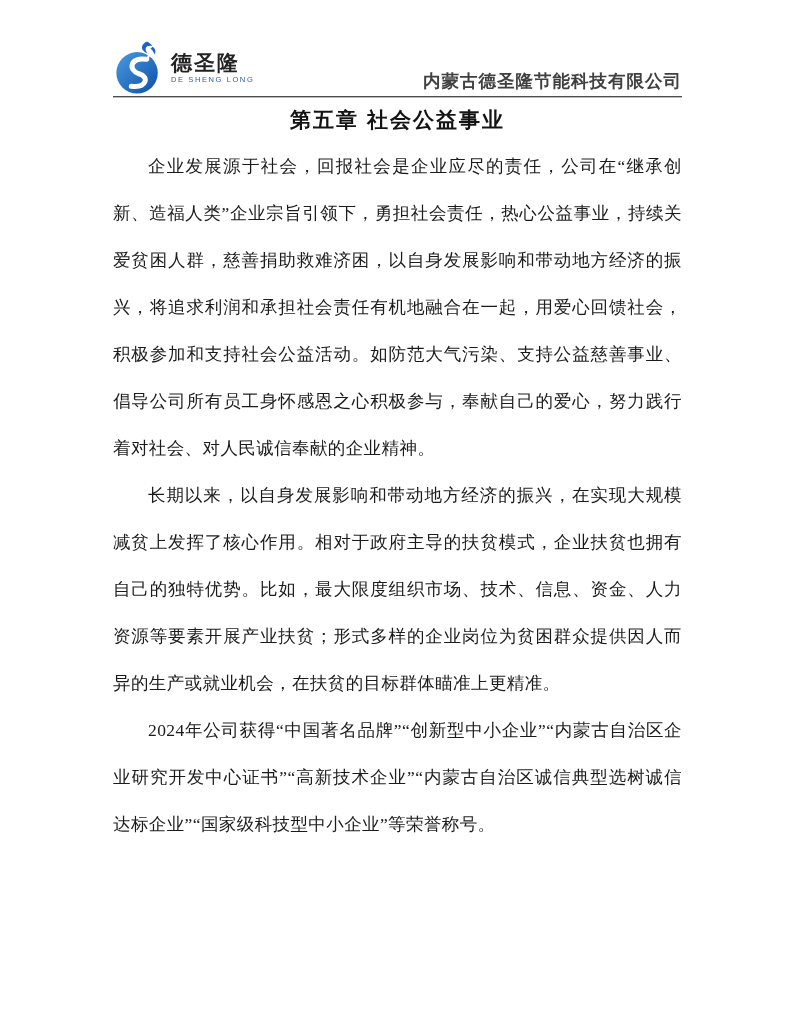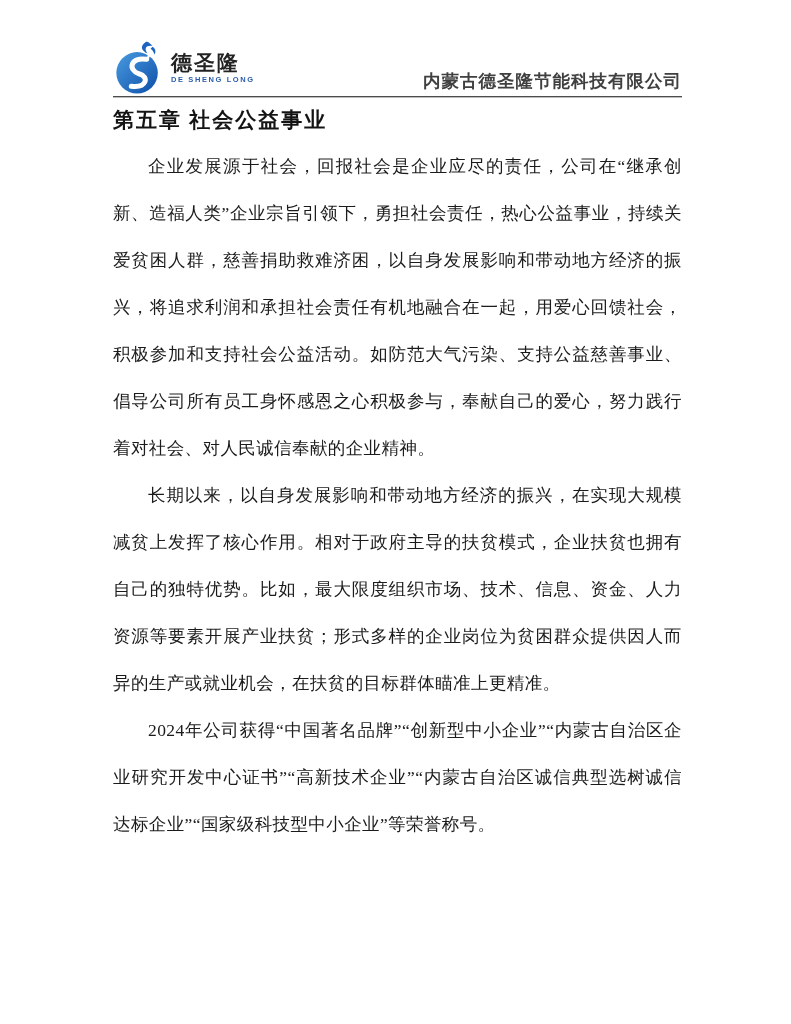--- a/index.html
+++ b/index.html
@@ -36,21 +36,21 @@
   .logo-cn {
     font-family: "Liberation Sans", "DejaVu Sans", sans-serif;
     font-weight: bold;
     font-size: 21px;
     letter-spacing: 2px;
     color: #222222;
   }
   .logo-en {
     margin-top: 3px;
     font-family: "Liberation Sans", "DejaVu Sans", sans-serif;
-    font-weight: bold;
+    font-weight: normal;
     font-size: 7.5px;
     letter-spacing: 1.6px;
     color: #2a5caa;
   }
   .company-name {
     position: absolute;
     right: 0;
     top: 69px;
     font-size: 17.5px;
     font-weight: bold;
@@ -67,21 +67,22 @@
     background: #4d4d4d;
     border-bottom: 1px solid #bbbbbb;
   }
 
   
   .chapter-title {
     position: absolute;
     left: 113px;
     right: 109px;
     top: 106px;
-    font-family: Liberation Serif, serif;
+    text-align: center;
+    font-family: Liberation Sans, sans-serif;
     font-weight: bold;
     font-size: 21px;
     letter-spacing: 2px;
     color: #141414;
   }
 
   
   .body-text {
     position: absolute;
     left: 113px;

